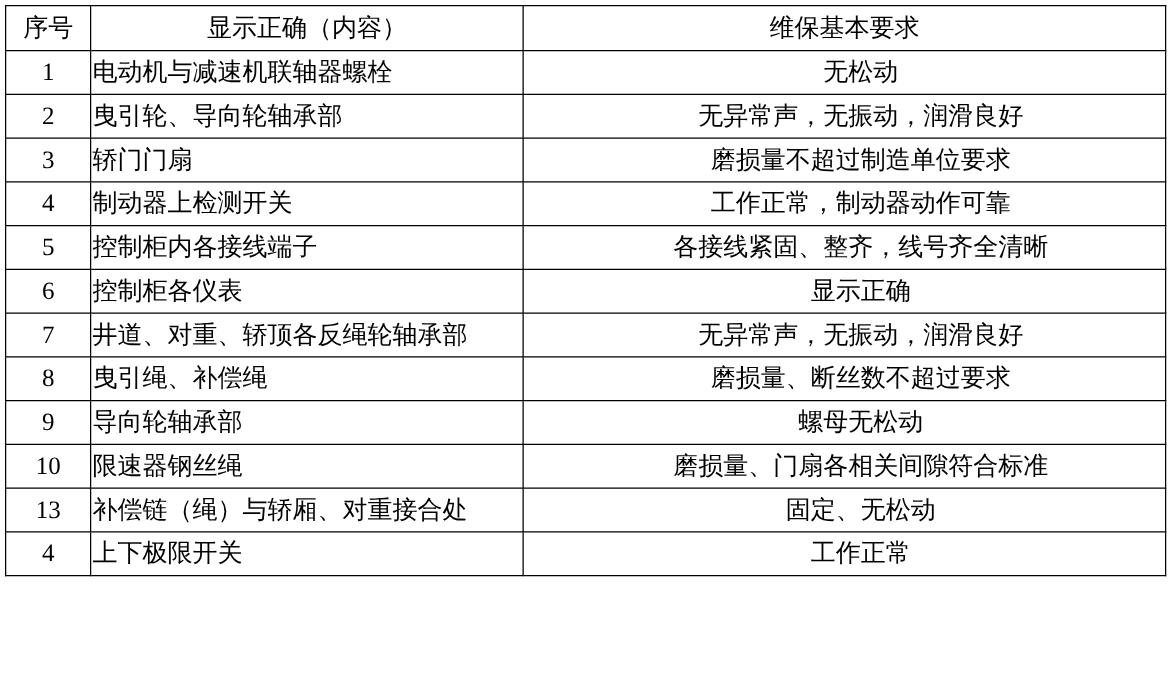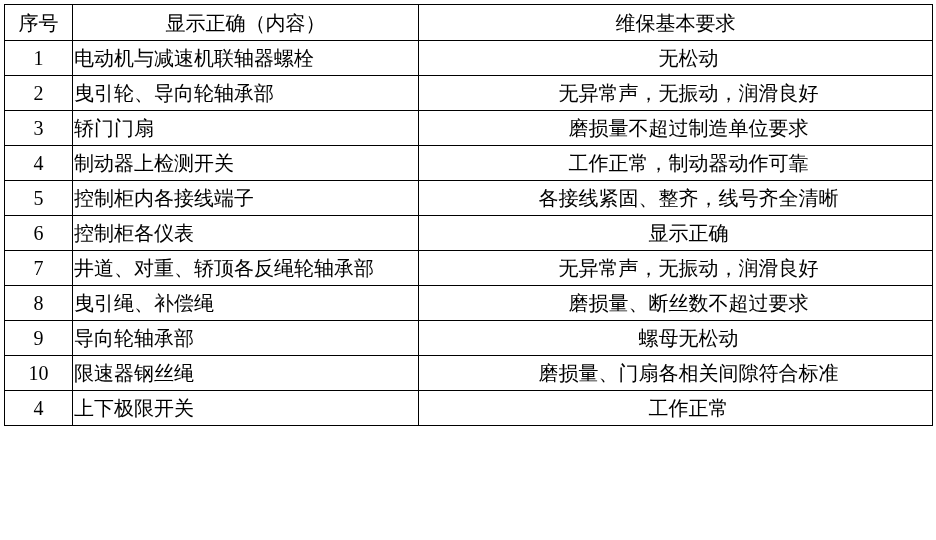--- a/index.html
+++ b/index.html
@@ -120,19 +120,24 @@
         <td class="col-no">9</td>
         <td class="col-item">导向轮轴承部</td>
         <td class="col-req">螺母无松动</td>
       </tr>
       <tr>
         <td class="col-no">10</td>
         <td class="col-item">限速器钢丝绳</td>
         <td class="col-req">磨损量、门扇各相关间隙符合标准</td>
       </tr>
       <tr>
+        <td class="col-no">13</td>
+        <td class="col-item">补偿链（绳）与轿厢、对重接合处</td>
+        <td class="col-req">固定、无松动</td>
+      </tr>
+      <tr>
         <td class="col-no">4</td>
         <td class="col-item">上下极限开关</td>
         <td class="col-req">工作正常</td>
       </tr>
     </tbody>
   </table>
 </div>
 
 </body></html>

